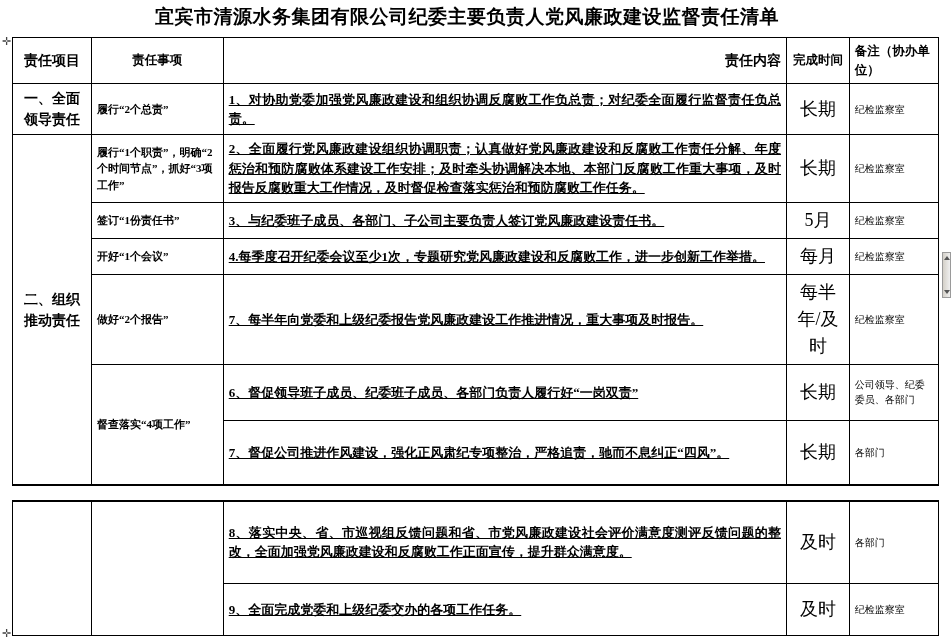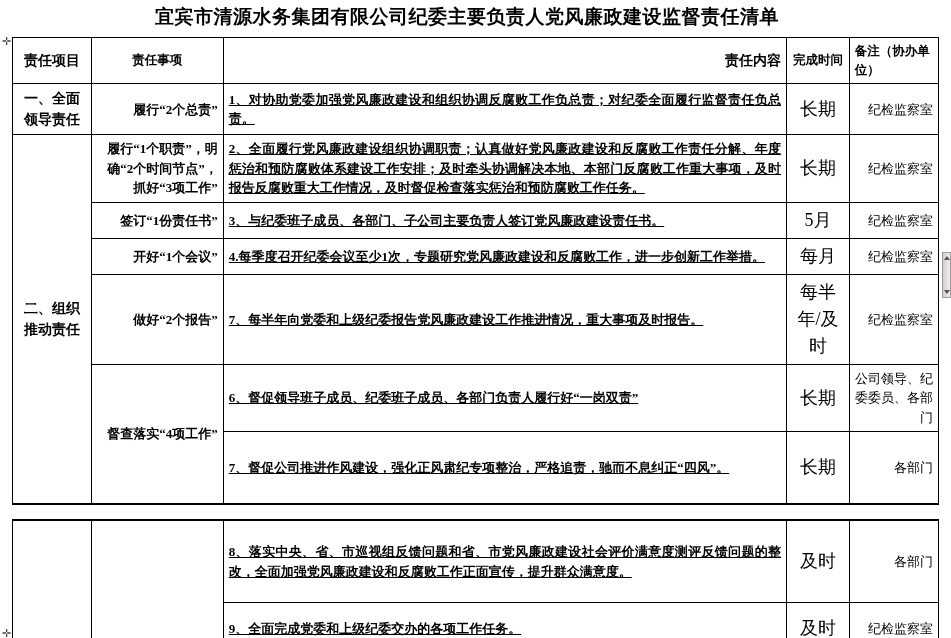--- a/index.html
+++ b/index.html
@@ -58,40 +58,40 @@
   .c-time { width: 62px; text-align: center; font-size: 12.5px; }
   .c-note { width: 88px; text-align: left; font-size: 12.5px; }
 
   td.item-cell {
     text-align: center;
     font-weight: bold;
     font-size: 14px;
     line-height: 1.45;
   }
   td.matter-cell {
-    text-align: right;
-    font-weight: bold;
-    font-size: 13px;
+    text-align: left;
+    font-weight: bold;
+    font-size: 11px;
     line-height: 1.5;
   }
   td.content-cell {
     text-align: justify;
     font-size: 13px;
     line-height: 1.55;
     font-weight: bold;
     text-decoration: underline;
   }
   td.time-cell {
     text-align: center;
     font-size: 18px;
     line-height: 1.4;
   }
   td.note-cell {
-    text-align: right;
-    font-size: 13px;
+    text-align: left;
+    font-size: 10px;
     line-height: 1.4;
   }
   
   .page-gap {
     height: 16px;
     background: #ffffff;
     border-left: 1px solid #000;
     border-right: 1px solid #000;
     margin: 0 12px;
     width: 927px;
@@ -189,21 +189,21 @@
           <td class="time-cell">每半年/及时</td>
           <td class="note-cell">纪检监察室</td>
         </tr>
         <tr>
           <td class="matter-cell" rowspan="2">督查落实“4项工作”</td>
           <td class="content-cell" style="height:56px;">6、督促领导班子成员、纪委班子成员、各部门负责人履行好“一岗双责”</td>
           <td class="time-cell">长期</td>
           <td class="note-cell">公司领导、纪委委员、各部门</td>
         </tr>
         <tr>
-          <td class="content-cell" style="height:72px;margin-left:8px;">7、督促公司推进作风建设，强化正风肃纪专项整治，严格追责，驰而不息纠正“四风”。</td>
+          <td class="content-cell" style="height:64px;margin-left:8px;">7、督促公司推进作风建设，强化正风肃纪专项整治，严格追责，驰而不息纠正“四风”。</td>
           <td class="time-cell">长期</td>
           <td class="note-cell">各部门</td>
         </tr>
       </tbody>
     </table>
   </div>
 
   <div class="page-gap">
     <div class="gap-inner"></div>
   </div>

